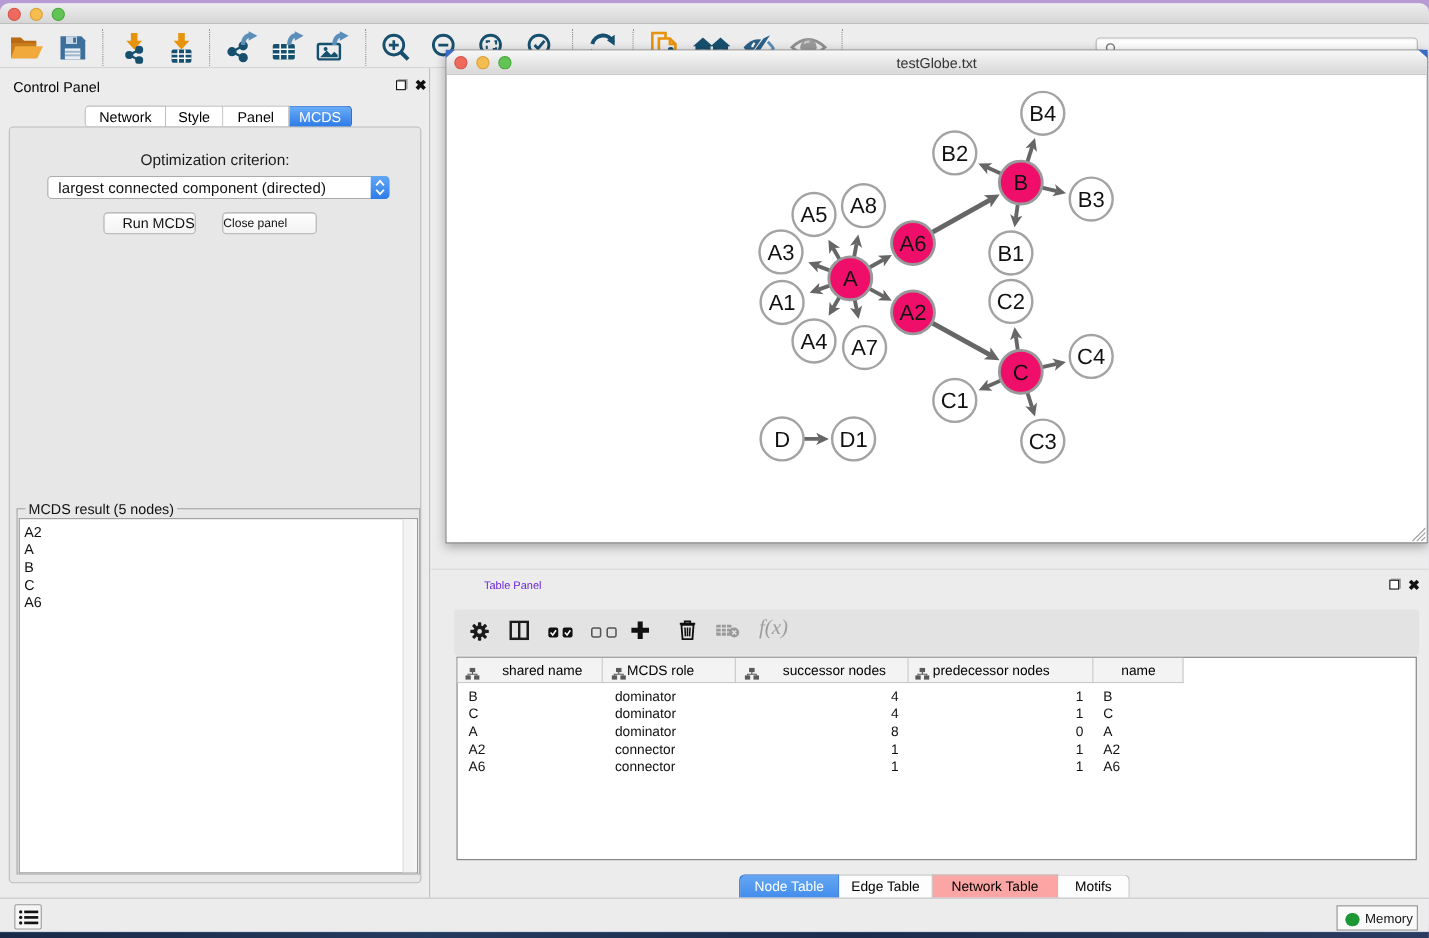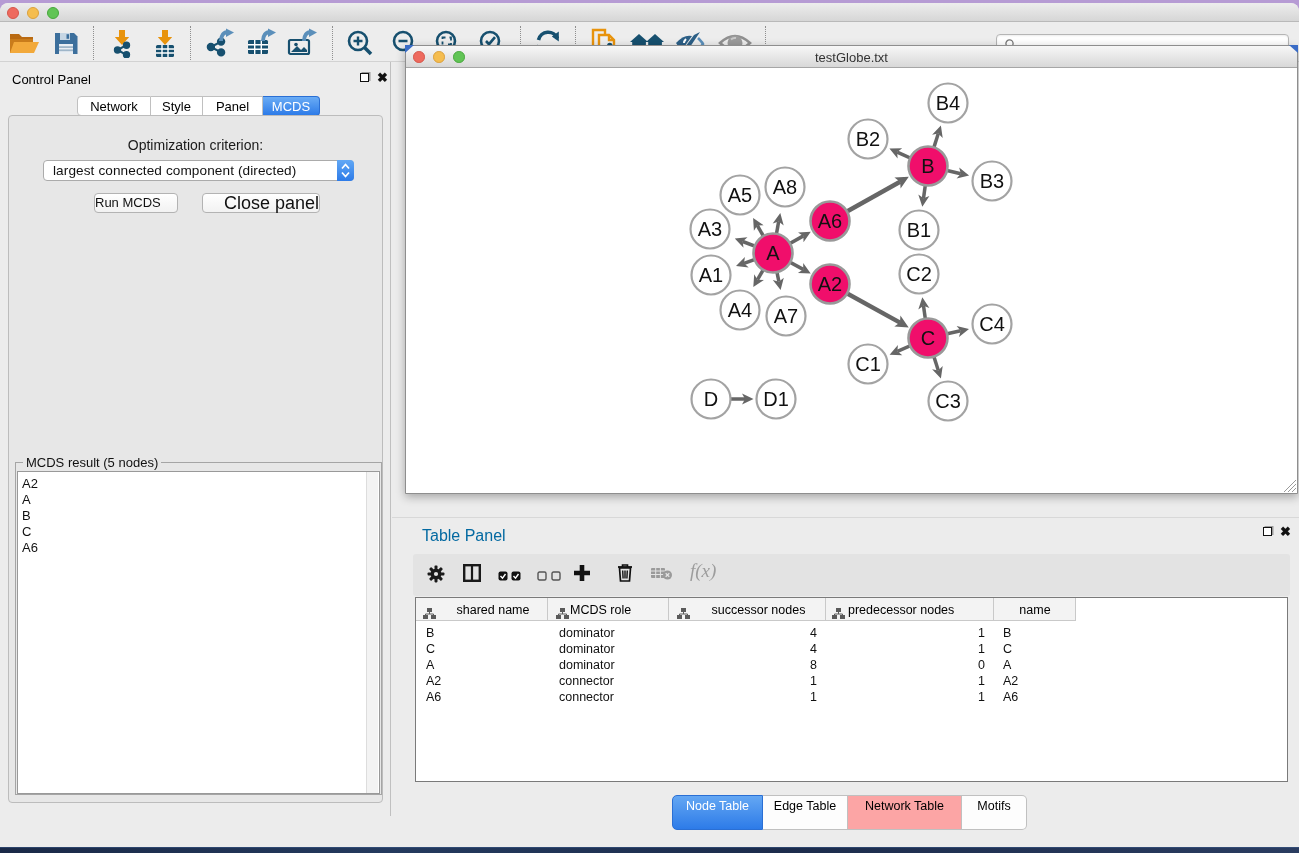--- a/index.html
+++ b/index.html
@@ -168,22 +168,22 @@
       <div class="abs" style="left:34px;top:44px;width:311px;height:21px;background:#fff;border:1px solid #ababab;border-radius:4px">
         <div class="abs" style="left:9px;top:2px;font-size:13.6px;letter-spacing:0.1px;color:#111">largest connected component (directed)</div>
         <div class="abs" style="right:-1px;top:-1px;width:17px;height:21px;background:linear-gradient(#62a8f5,#2d7be8);border-radius:0 4px 4px 0">
           <svg width="11" height="15" viewBox="0 0 11 15" style="position:absolute;left:3px;top:3px">
             <path d="M2,5.5 L5.5,1.5 L9,5.5" stroke="#fff" stroke-width="1.7" fill="none"></path>
             <path d="M2,9.5 L5.5,13.5 L9,9.5" stroke="#fff" stroke-width="1.7" fill="none"></path>
             </svg>
         </div>
       </div>
 
-      <div class="abs" style="left:85px;top:77px;width:84px;height:20px;background:linear-gradient(#fff,#f2f2f2);border:1px solid #b3b3b3;border-radius:4px;text-align:left;font-size:13px;line-height:18px;color:#111">Run MCDS</div>
-      <div class="abs" style="left:193px;top:77px;width:118px;height:20px;background:linear-gradient(#fff,#f2f2f2);border:1px solid #b3b3b3;border-radius:4px;text-align:right;font-size:18px;line-height:18px;color:#111">Close panel</div>
+      <div class="abs" style="left:85px;top:77px;width:84px;height:20px;background:linear-gradient(#fff,#f2f2f2);border:1px solid #b3b3b3;border-radius:4px;text-align:right;font-size:13px;line-height:18px;color:#111">Run MCDS</div>
+      <div class="abs" style="left:193px;top:77px;width:86px;height:20px;background:linear-gradient(#fff,#f2f2f2);border:1px solid #b3b3b3;border-radius:4px;text-align:left;font-size:11px;line-height:18px;color:#111">Close panel</div>
 
       <div class="abs" style="left:6px;top:346px;width:367px;height:333px;border:1px solid #a5a5a5">
         <div class="abs" style="left:1px;top:8px;width:363px;height:323px;background:#fff;border:1px solid #999">
           <div class="abs" style="left:4px;top:4px;font-size:13px;line-height:16px;color:#111">A2<br>A<br>B<br>C<br>A6</div>
           <div class="abs" style="right:1px;top:0;width:12px;height:321px;background:#f3f3f3;border-left:1px solid #ddd"></div>
         </div>
         <div class="abs" style="left:7px;top:-8px;background:#e7e7e7;padding:0 3px;font-size:13px;color:#111">MCDS result (5 nodes)</div>
       </div>
     </div>
   </div>
@@ -288,21 +288,21 @@
     <svg width="13" height="13" viewBox="0 0 13 13" style="position:absolute;right:1px;bottom:1px">
       <g stroke="#9a9a9a" stroke-width="1">
           <line x1="1" y1="13" x2="13" y2="1"></line>
           <line x1="5" y1="13" x2="13" y2="5"></line>
           <line x1="9" y1="13" x2="13" y2="9"></line>
         </g>
       </svg>
   </div>
 
   <div class="abs" style="left:392px;top:514px;width:907px;height:299px;background:#ececec;border-top:1px solid #d8d8d8">
-    <div class="abs" style="left:30px;top:9px;font-size:16px;color:#0369a1">Table Panel</div>
+    <div class="abs" style="left:48px;top:9px;font-size:10px;color:#6d28d9">Table Panel</div>
     <div style="position:absolute;left:871px;top:9px;width:9px;height:9px;border:1.6px solid #111;background:#fff;box-shadow:1.5px -1px 0 #9a9a9a"></div> 
       <div style="position:absolute;left:888px;top:6px;font:bold 13px 'Liberation Sans',sans-serif;color:#111">✖</div>
 
     <div class="abs" style="left:21px;top:36px;width:877px;height:42px;background:#e3e3e3;border-radius:3px">
       <div class="abs" style="left:14px;top:11px"><svg width="18" height="18" viewBox="0 0 18 18">
             <g fill="#1a1a1a">
               <circle cx="9" cy="9" r="5.6"></circle>
               <rect x="7.5" y="0.6" width="3" height="3.4" rx="0.8" transform="rotate(0 9 9)"></rect>
               <rect x="7.5" y="0.6" width="3" height="3.4" rx="0.8" transform="rotate(45 9 9)"></rect>
               <rect x="7.5" y="0.6" width="3" height="3.4" rx="0.8" transform="rotate(90 9 9)"></rect>
@@ -431,13 +431,31 @@
     </div>
 
     <div class="abs" style="left:280px;top:277px;height:35px;display:flex;font-size:12.5px">
       <div style="width:91px;background:linear-gradient(#64a7f3,#2d7be8);border:1px solid #2a6fd4;border-radius:5px 0 0 5px;color:#fff;text-align:center;line-height:20px">Node Table</div>
       <div style="width:85px;background:#fdfdfd;border:1px solid #c0c0c0;border-left:none;text-align:center;line-height:20px">Edge Table</div>
       <div style="width:114px;background:#fca5a5;border:1px solid #c0c0c0;border-left:none;text-align:center;line-height:20px">Network Table</div>
       <div style="width:65px;background:#fdfdfd;border:1px solid #c0c0c0;border-left:none;border-radius:0 5px 5px 0;text-align:center;line-height:20px">Motifs</div>
     </div>
   </div>
 
+  <div class="abs" style="left:0;top:813px;width:1299px;height:31px;background:#ececec;border-top:1px solid #c6c6c6">
+    <div class="abs" style="left:13px;top:5px;width:25px;height:23px;background:#f5f5f5;border:1px solid #9a9a9a;border-radius:2px">
+        <span style="position:absolute;left:3px;top:4px"><svg width="18" height="14" viewBox="0 0 18 14">
+            <g fill="#111">
+              <circle cx="1.8" cy="2" r="1.5"></circle>
+              <rect x="5" y="0.8" width="13" height="2.4"></rect>
+              <circle cx="1.8" cy="7" r="1.5"></circle>
+              <rect x="5" y="5.8" width="13" height="2.4"></rect>
+              <circle cx="1.8" cy="12" r="1.5"></circle>
+              <rect x="5" y="10.8" width="13" height="2.4"></rect>
+            </g>
+          </svg></span>
+      </div>
+    <div class="abs" style="left:1215px;top:6px;width:74px;height:23px;background:#fafafa;border:1px solid #8f8f8f">
+      <div style="position:absolute;left:7px;top:5.5px;width:12.5px;height:12.5px;border-radius:50%;background:#1d9733"></div>
+      <div style="position:absolute;left:25px;top:4px;font-size:12px;color:#111">Memory</div>
+    </div>
+  </div>
 </div>
 
 </body></html>

